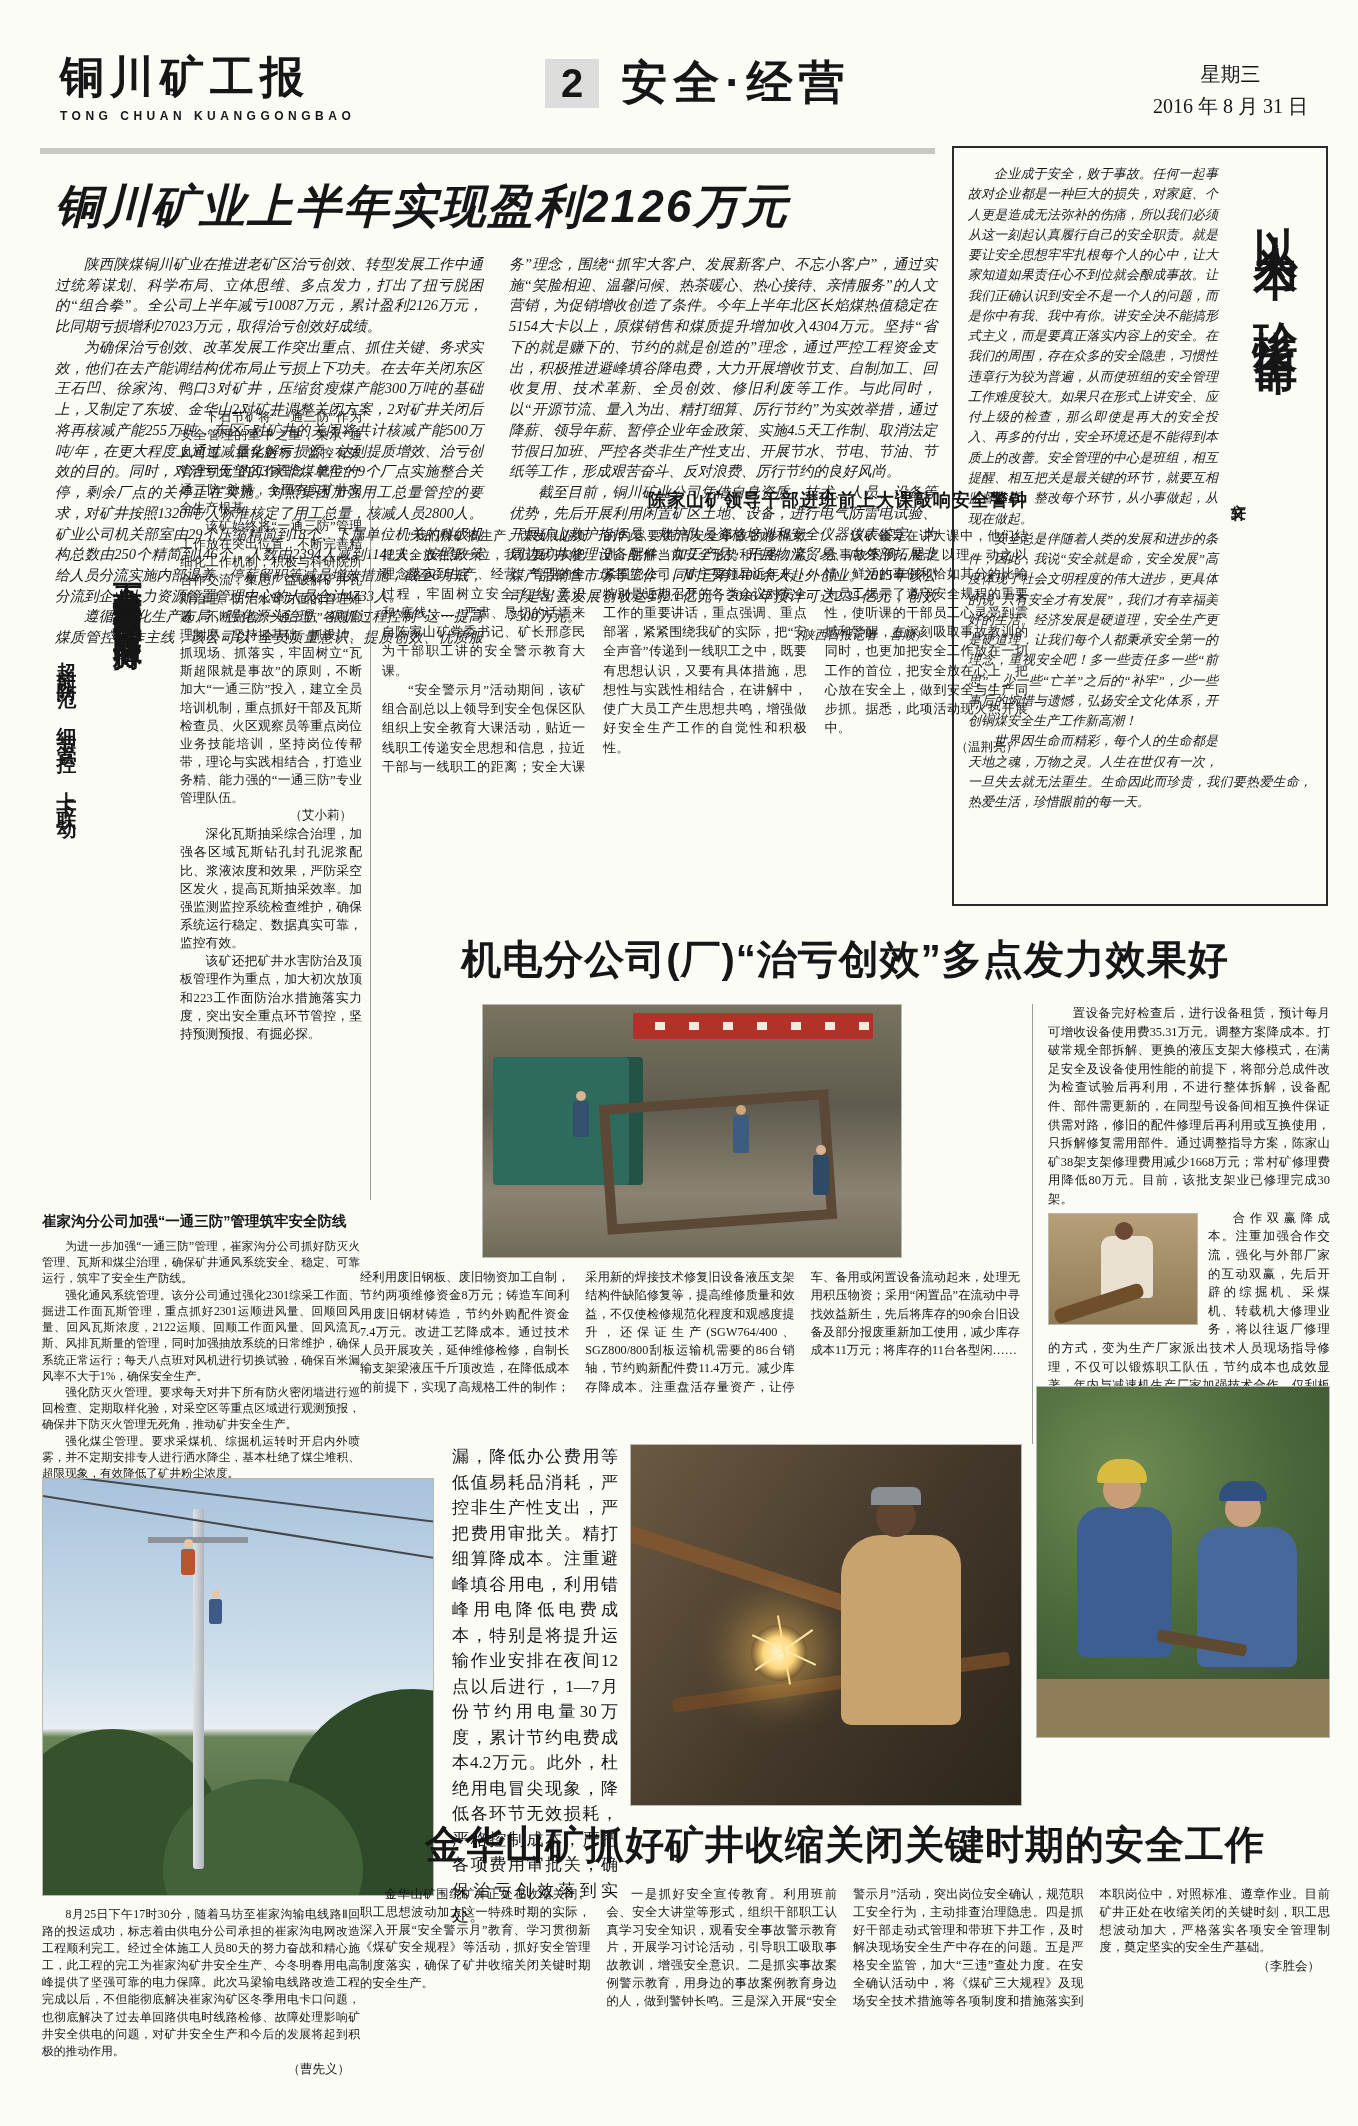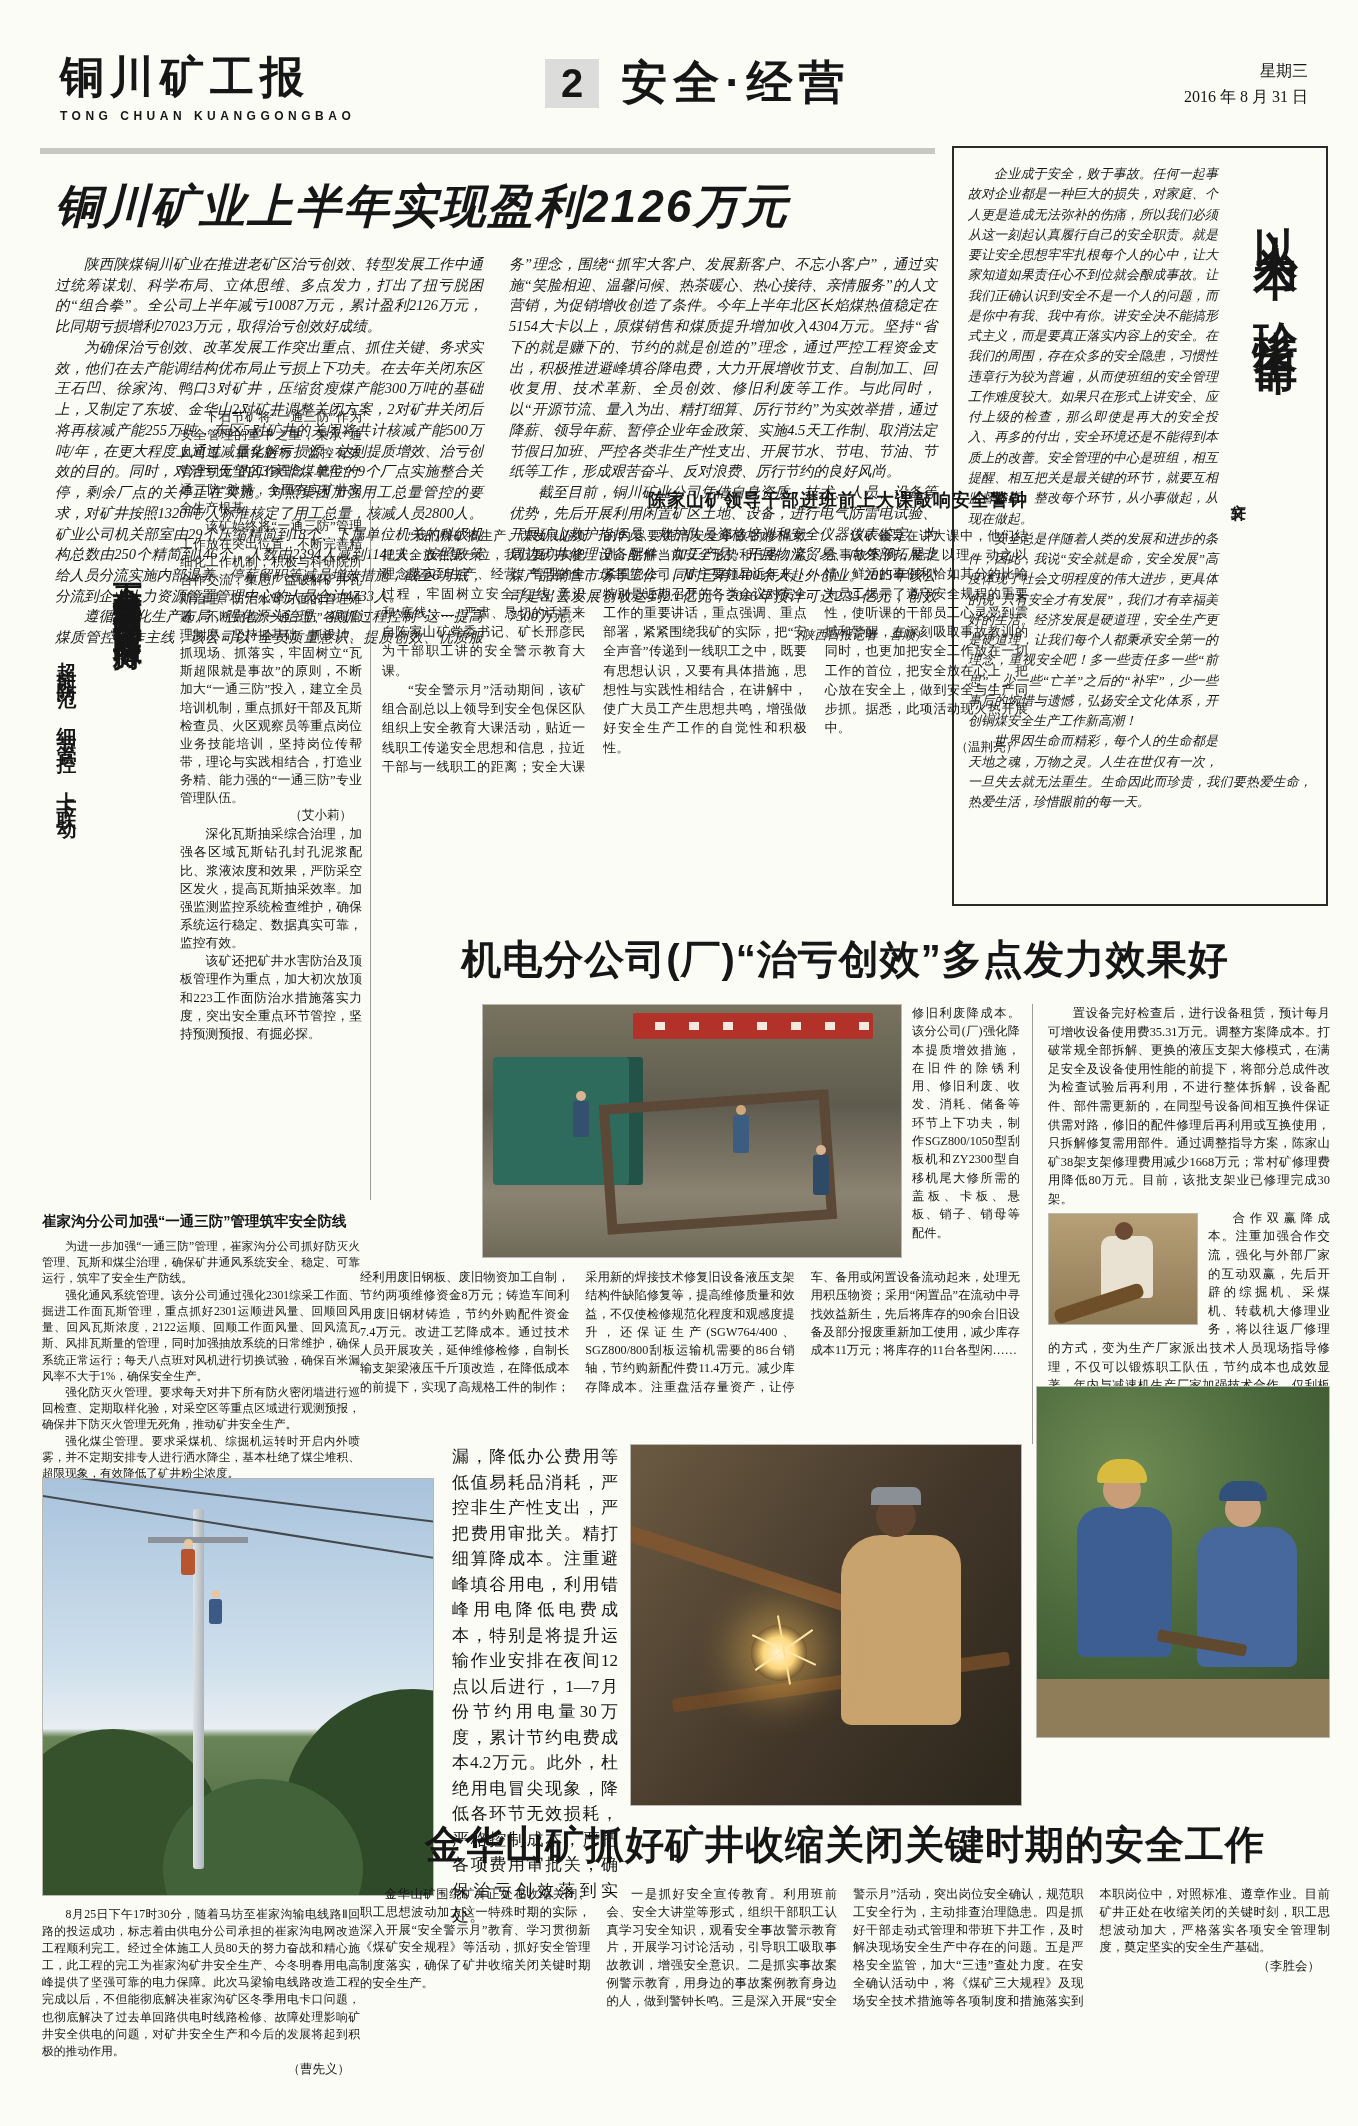--- a/index.html
+++ b/index.html
@@ -14,21 +14,21 @@
   p.ind { text-indent:2em; text-align:justify; margin:0; }
   .byline { text-align:right; padding-right:10px; font-size:12.5px; }
 
   
   .masthead { font-family:"DejaVu Serif", serif; font-weight:bold; font-size:44px; letter-spacing:6px; }
   .masthead-py { font-size:12px; letter-spacing:4.5px; font-weight:bold; margin-top:2px; font-family:"Liberation Sans", sans-serif; }
   .pageno { display:inline-block; background:#dcdcda; font-family:"Liberation Sans", sans-serif;
             font-weight:bold; font-size:40px; padding:2px 16px; vertical-align:middle; }
   .section-title { display:inline-block; font-family:"Liberation Sans", sans-serif; font-weight:900;
             font-size:46px; letter-spacing:6px; margin-left:18px; vertical-align:middle; }
-  .dateblock { text-align:right; font-size:16px; line-height:1.6; }
+  .dateblock { text-align:center; font-size:20px; line-height:1.6; }
   .header-rule { background:#c7c7c3; height:6px; }
 
   
   .lead-h1 { font-family:"Liberation Sans", sans-serif; font-weight:900; font-size:46px;
              letter-spacing:2px; white-space:nowrap; }
   .lead-body { column-count:2; column-gap:26px; font-size:14.5px; line-height:1.43; margin-top:16px; }
 
   
   .spirit { border:2px solid #2b2b2b; padding:16px 14px 10px 14px; font-size:13px; line-height:1.56;
             font-style:italic; }
@@ -155,21 +155,20 @@
            background-image:repeating-linear-gradient(90deg, transparent 0 14px, #f4e9df 14px 24px, transparent 24px 34px); background-size:34px 8px; background-position:8px 9px; background-repeat:repeat-x;"></div>
       <div class="ph-el" style="left:120px; top:92px; width:230px; height:130px; border:10px solid #5c4836; transform:rotate(-4deg); background:transparent;"></div>
       <div class="ph-el" style="left:90px; top:96px; width:16px; height:36px; background:#33506f; border-radius:3px;"></div>
       <div class="ph-el" style="left:93px; top:86px; width:10px; height:10px; background:#d8b493; border-radius:50%;"></div>
       <div class="ph-el" style="left:250px; top:110px; width:16px; height:38px; background:#3c5c80; border-radius:3px;"></div>
       <div class="ph-el" style="left:253px; top:100px; width:10px; height:10px; background:#cfa77f; border-radius:50%;"></div>
       <div class="ph-el" style="left:330px; top:150px; width:16px; height:40px; background:#2f4a66; border-radius:3px;"></div>
       <div class="ph-el" style="left:333px; top:140px; width:10px; height:10px; background:#d8b493; border-radius:50%;"></div>
     </div>
 
-    <div class="abs jd-col jus" style="left:552px; top:72px; width:108px; height:254px;">修旧利废降成本。该分公司(厂)强化降本提质增效措施，在旧件的除锈利用、修旧利废、收发、消耗、储备等环节上下功夫，制作SGZ800/1050型刮板机和ZY2300型自移机尾大修所需的盖板、卡板、悬板、销子、销母等配件。</div>
     <div class="abs jd-below jus" style="left:0; top:336px; width:660px; height:172px;">经利用废旧钢板、废旧物资加工自制，节约两项维修资金8万元；铸造车间利用废旧钢材铸造，节约外购配件资金7.4万元。改进工艺降成本。通过技术人员开展攻关，延伸维修检修，自制长输支架梁液压千斤顶改造，在降低成本的前提下，实现了高规格工件的制作；采用新的焊接技术修复旧设备液压支架结构件缺陷修复等，提高维修质量和效益，不仅使检修规范化程度和观感度提升，还保证生产(SGW764/400、SGZ800/800刮板运输机需要的86台销轴，节约购新配件费11.4万元。减少库存降成本。注重盘活存量资产，让停车、备用或闲置设备流动起来，处理无用积压物资；采用“闲置品”在流动中寻找效益新生，先后将库存的90余台旧设备及部分报废重新加工使用，减少库存成本11万元；将库存的11台各型闲……</div>
 
     <div class="abs jd-right" style="left:688px; top:72px; width:282px; height:440px;">
       <p class="ind">置设备完好检查后，进行设备租赁，预计每月可增收设备使用费35.31万元。调整方案降成本。打破常规全部拆解、更换的液压支架大修模式，在满足安全及设备使用性能的前提下，将部分总成件改为检查试验后再利用，不进行整体拆解，设备配件、部件需更新的，在同型号设备间相互换件保证供需对路，修旧的配件修理后再利用或互换使用，只拆解修复需用部件。通过调整指导方案，陈家山矿38架支架修理费用减少1668万元；常村矿修理费用降低80万元。目前，该批支架业已修理完成30架。</p>
       <div class="photo ph-kneel small-photo" style="position:relative;">
         <div class="ph-el" style="left:52px; top:22px; width:52px; height:62px; background:#e9e2d2; border-radius:10px 10px 4px 4px;"></div>
         <div class="ph-el" style="left:66px; top:8px; width:18px; height:18px; background:#6b4a33; border-radius:50%;"></div>
         <div class="ph-el" style="left:4px; top:82px; width:92px; height:15px; background:#6e4f2a; transform:rotate(-18deg); border-radius:6px;"></div>
       </div>
       <p class="ind">合作双赢降成本。注重加强合作交流，强化与外部厂家的互动双赢，先后开辟的综掘机、采煤机、转载机大修理业务，将以往返厂修理的方式，变为生产厂家派出技术人员现场指导修理，不仅可以锻炼职工队伍，节约成本也成效显著，年内与减速机生产厂家加强技术合作，仅刮板机的单台减速机就可降低维修费用12万元。该分公司(厂)上下联动、齐心协力、多点发力，坚持“治亏创效”多点突破，上下联动出实招，做到了让利创新、创增色工作贯穿生产全过程，收到良好效果。</p>

